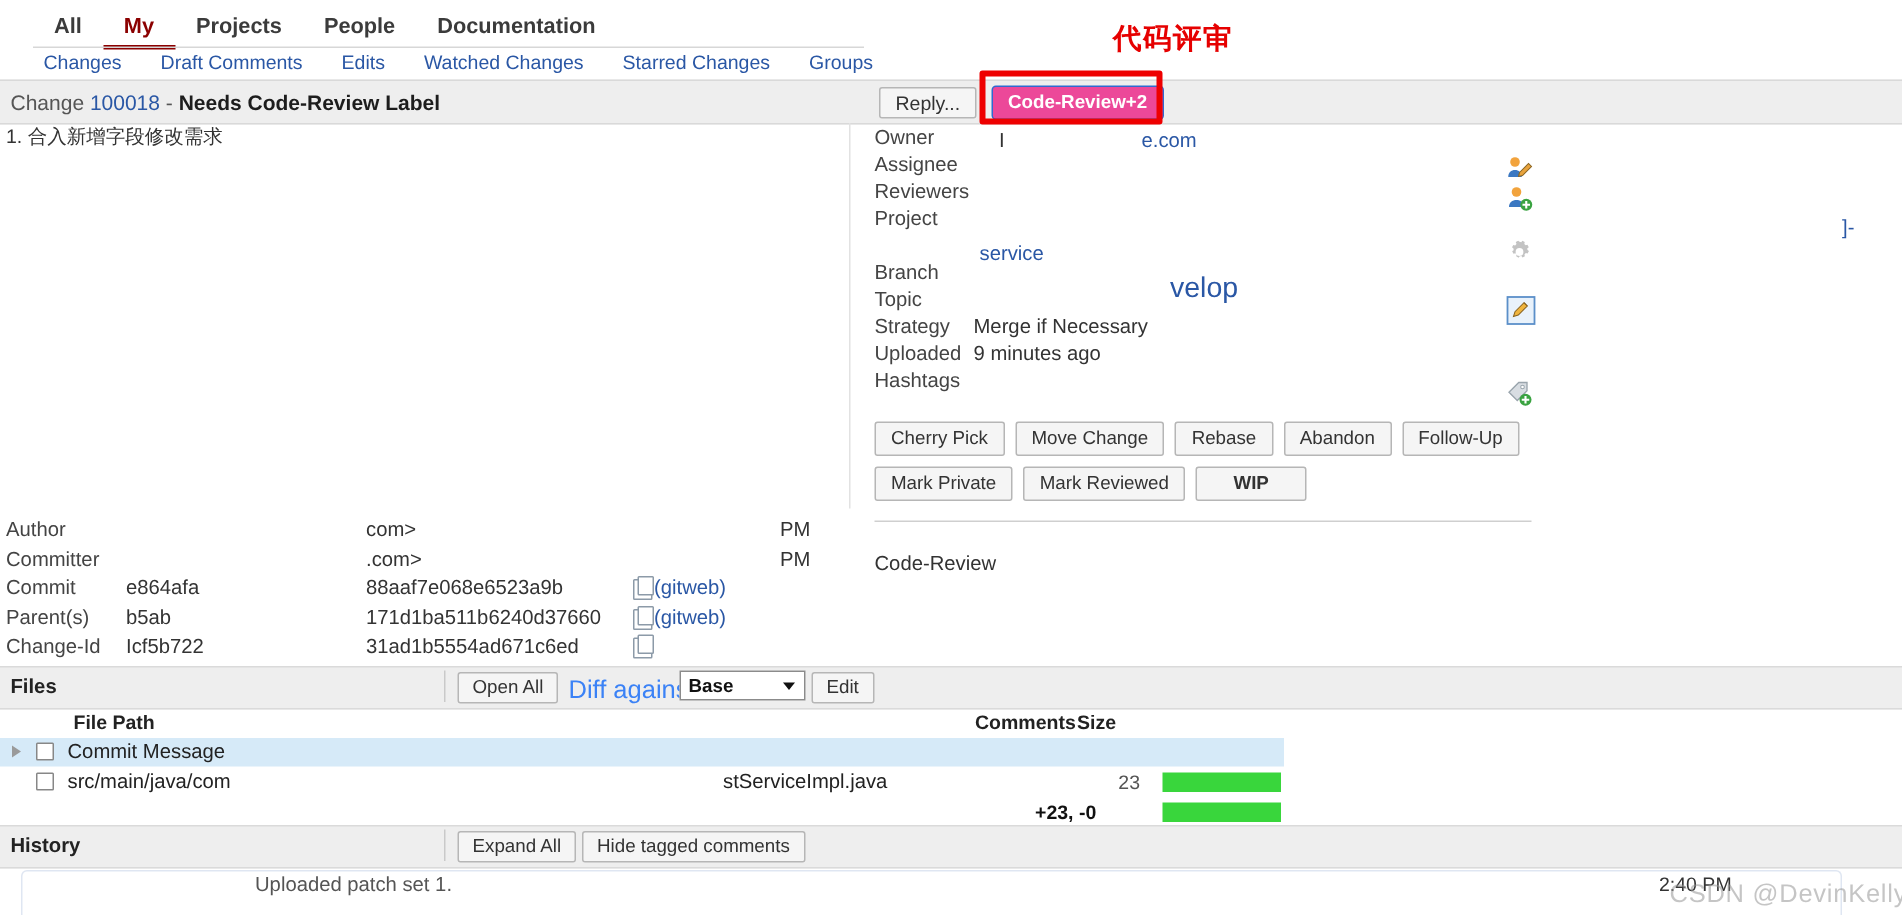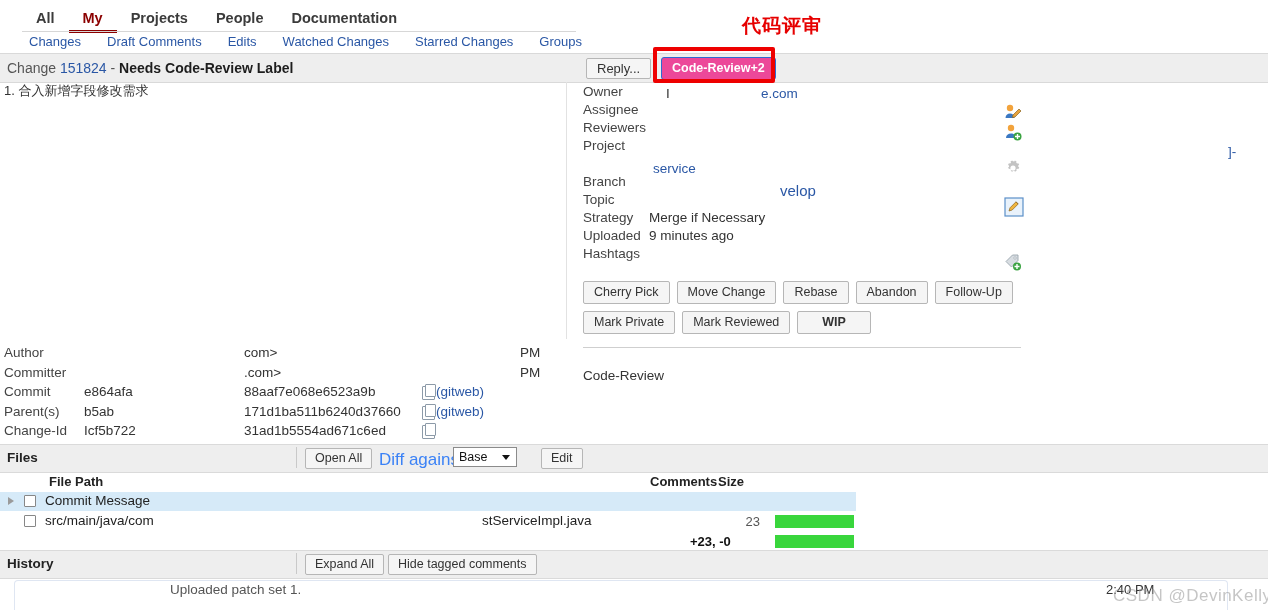--- a/index.html
+++ b/index.html
@@ -197,21 +197,21 @@
   .frag-project-1 {
     position: absolute; left: 1228px; top: 144px;
     font-size: 13.5px; color: #2a57a5;
   }
   .frag-project-2 {
     position: absolute; left: 653px; top: 161px;
     font-size: 13.5px; color: #2a57a5;
   }
   .frag-branch {
     position: absolute; left: 780px; top: 182px;
-    font-size: 15px; color: #2a57a5;
+    font-size: 19px; color: #2a57a5;
   }
 
   
   .icon-col { position: absolute; left: 1004px; }
   .ic { position: absolute; width: 18px; height: 18px; }
 
   
   .actions {
     position: absolute;
     left: 583px; top: 281px;
@@ -305,26 +305,26 @@
   .btn-openall { position: absolute; left: 305px; top: 448px; }
   .diff-against-label {
     position: absolute;
     left: 379px; top: 450px;
     font-size: 17px;
     color: #3b82f6;
   }
   .diff-select {
     position: absolute;
     left: 453px; top: 447px;
-    width: 64px;
+    width: 84px;
     height: 20px;
     background: #ffffff;
     border: 1px solid #8b8b8b;
     font-size: 12.5px;
-    font-weight: normal;
+    font-weight: bold;
     color: #111111;
     box-sizing: border-box;
   }
   .diff-select .sel-text { position: absolute; left: 5px; top: 2px; }
   .diff-select .caret {
     position: absolute; right: 6px; top: 7px;
     width: 0; height: 0;
     border-left: 4px solid transparent;
     border-right: 4px solid transparent;
     border-top: 5px solid #111111;
@@ -476,21 +476,21 @@
     <span class="sub-item">Starred Changes</span>
     <span class="sub-item">Groups</span>
   </div>
 </div>
 
 <div class="annot-cn">代码评审</div>
 
 <div class="change-bar">
   <div class="change-title">
     <span>Change</span>
-    <span class="num">151824</span>
+    <span class="num">100018</span>
     <span class="sep">-</span>
     <span class="subj">Needs Code-Review Label</span>
   </div>
   <span class="btn btn-reply">Reply...</span>
   <span class="btn btn-cr2">Code-Review+2</span>
 </div>
 <div class="redbox"></div>
 
 <div class="commit-msg">1. 合入新增字段修改需求</div>
 

